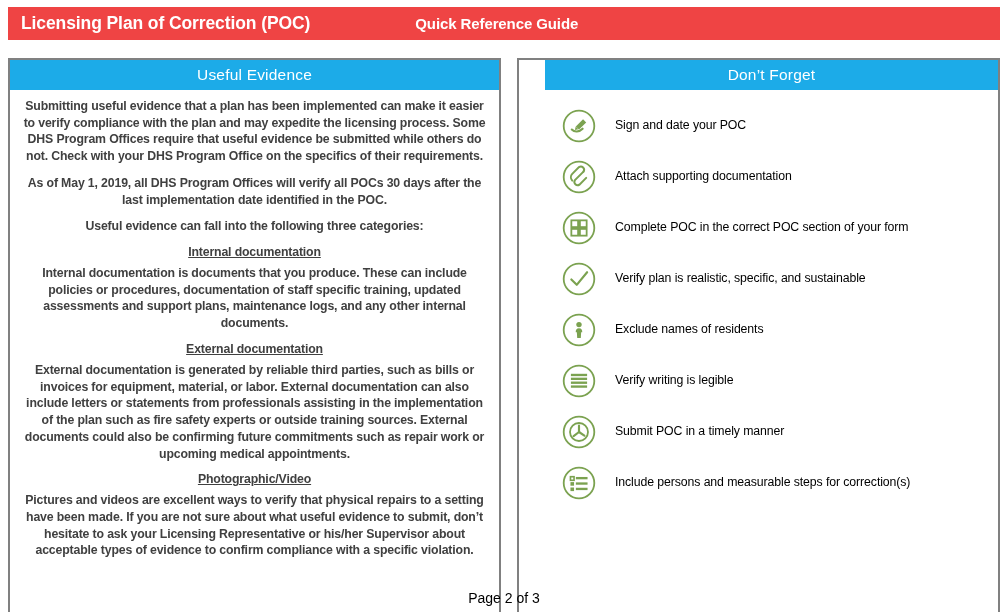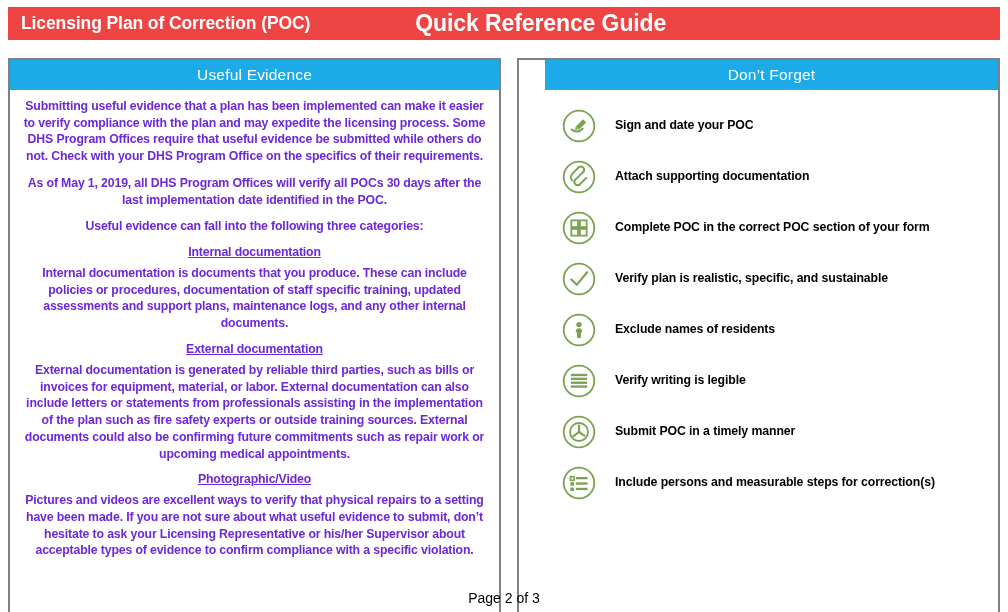--- a/index.html
+++ b/index.html
@@ -29,21 +29,21 @@
   .banner-title {
     color: #ffffff;
     font-size: 17.5px;
     font-weight: bold;
     margin-left: 13px;
     white-space: nowrap;
     letter-spacing: -0.1px;
   }
   .banner-subtitle {
     color: #ffffff;
-    font-size: 23px;
+    font-size: 15px;
     font-weight: bold;
     margin-left: 105px;
     white-space: nowrap;
     letter-spacing: -0.1px;
   }
 
   
   .columns {
     position: absolute;
     left: 8px;
@@ -78,21 +78,21 @@
     letter-spacing: 0.2px;
   }
   .panel-body {
     flex: 1 1 auto;
     overflow: hidden;
   }
 
   
   .prose {
     padding: 8px 9px 0 9px;
-    color: #6d28d9;
+    color: #404040;
   }
   .prose p {
     margin: 0 0 10px 0;
     font-size: 12.3px;
     font-weight: bold;
     line-height: 1.36;
     letter-spacing: -0.15px;
   }
   .prose p:last-child { margin-bottom: 0; }
   .prose .subhead {
@@ -118,21 +118,21 @@
   }
   .check-icon {
     width: 36px;
     height: 36px;
     min-width: 36px;
     margin-right: 18px;
     display: block;
   }
   .check-label {
     font-size: 12.3px;
-    font-weight: bold;
+    font-weight: normal;
     color: #000000;
     letter-spacing: -0.1px;
     line-height: 1.2;
   }
 
   
   .footer {
     position: absolute;
     left: 0;
     top: 590px;

